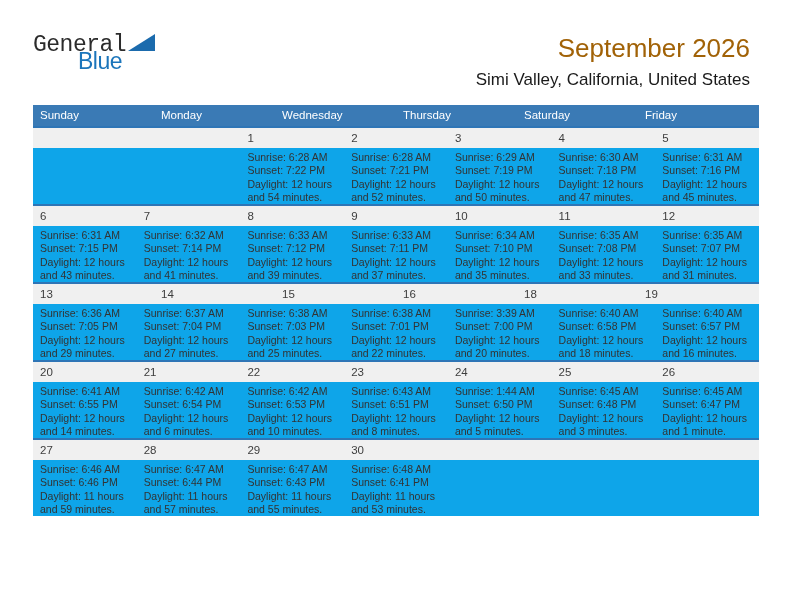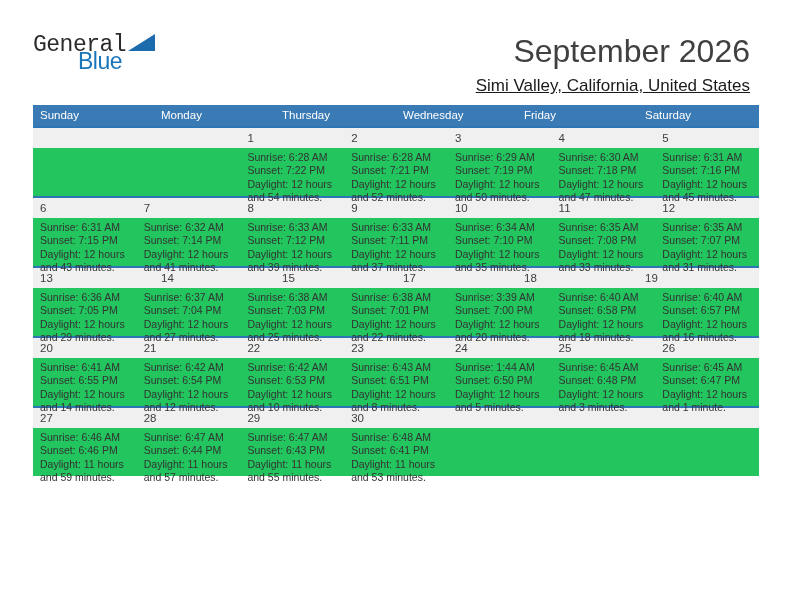--- a/index.html
+++ b/index.html
@@ -15,31 +15,31 @@
   .page{width:792px;height:612px;padding:34px 33px 0 33px;background:#fff;}
 
   
   .top{display:flex;justify-content:space-between;align-items:flex-start;height:64px;}
   .logo{line-height:1;}
   .logo-line1{display:flex;align-items:flex-end;font-family:Liberation Mono, monospace;}
   .logo-general{font-size:23px;font-weight:500;color:#2b2b2b;letter-spacing:-0.5px;}
   .logo-tri{display:inline-block;margin-left:2px;margin-bottom:2px;}
   .logo-blue-txt{font-size:23px;font-weight:500;color:var(--logo-blue);letter-spacing:-0.5px;margin-left:45px;margin-top:-7px;}
   .titles{text-align:right;padding-right:9px;}
-  .title{font-size:32px;color:#404040;font-weight:400;line-height:1.1;}
-  .subtitle{font-size:17px;color:#1a1a1a;font-weight:400;margin-top:7px;text-decoration:underline;}
+  .title{font-size:26px;color:#a16207;font-weight:400;line-height:1.1;}
+  .subtitle{font-size:17px;color:#1a1a1a;font-weight:400;margin-top:7px;}
 
   
   .calendar{margin-top:7px;width:726px;}
   .weekday-row{display:flex;background:var(--header-bg);height:21px;}
   .weekday{flex:1 1 0;color:#ffffff;font-size:11.5px;line-height:21px;padding-left:7px;font-weight:400;}
   .week{border-top:2px solid var(--row-divider);}
   .numbers{display:flex;background:var(--strip-bg);height:20px;}
   .num{flex:1 1 0;font-size:11.5px;line-height:20px;padding-left:7px;color:#3d3d3d;}
-  .bodies{display:flex;height:48px;background:#22c55e;}
+  .bodies{display:flex;height:56px;background:#0ea5e9;}
   .cellbody{flex:1 1 0;padding:3px 4px 0 7px;}
   .line{font-size:10.5px;line-height:13.4px;color:var(--text);white-space:nowrap;}
 </style>
 </head>
 <body>
 
 <div class="page">
   <div class="top">
     <div class="logo">
       <div class="logo-line1">
@@ -55,24 +55,24 @@
     <div class="titles">
       <div class="title">September 2026</div>
       <div class="subtitle">Simi Valley, California, United States</div>
     </div>
   </div>
 
   <div class="calendar">
     <div class="weekday-row" id="weekday-row">
         <div class="weekday">Sunday</div>
         <div class="weekday">Monday</div>
+        <div class="weekday">Wednesday</div>
         <div class="weekday">Thursday</div>
-        <div class="weekday">Wednesday</div>
+        <div class="weekday">Saturday</div>
         <div class="weekday">Friday</div>
-        <div class="weekday">Saturday</div>
       </div>
     <div id="weeks">
         <div class="week">
           <div class="numbers">
             <div class="num"></div>
             <div class="num"></div>
             <div class="num">1</div>
             <div class="num">2</div>
             <div class="num">3</div>
             <div class="num">4</div>
@@ -166,21 +166,21 @@
               <div class="line">Daylight: 12 hours</div>
               <div class="line">and 31 minutes.</div>
             </div>
           </div>
         </div>
         <div class="week">
           <div class="numbers">
             <div class="num">13</div>
             <div class="num">14</div>
             <div class="num">15</div>
-            <div class="num">17</div>
+            <div class="num">16</div>
             <div class="num">18</div>
             <div class="num">19</div>
           </div>
           <div class="bodies">
             <div class="cellbody">
               <div class="line">Sunrise: 6:36 AM</div>
               <div class="line">Sunset: 7:05 PM</div>
               <div class="line">Daylight: 12 hours</div>
               <div class="line">and 29 minutes.</div>
             </div>
@@ -236,21 +236,21 @@
             <div class="cellbody">
               <div class="line">Sunrise: 6:41 AM</div>
               <div class="line">Sunset: 6:55 PM</div>
               <div class="line">Daylight: 12 hours</div>
               <div class="line">and 14 minutes.</div>
             </div>
             <div class="cellbody">
               <div class="line">Sunrise: 6:42 AM</div>
               <div class="line">Sunset: 6:54 PM</div>
               <div class="line">Daylight: 12 hours</div>
-              <div class="line">and 12 minutes.</div>
+              <div class="line">and 6 minutes.</div>
             </div>
             <div class="cellbody">
               <div class="line">Sunrise: 6:42 AM</div>
               <div class="line">Sunset: 6:53 PM</div>
               <div class="line">Daylight: 12 hours</div>
               <div class="line">and 10 minutes.</div>
             </div>
             <div class="cellbody">
               <div class="line">Sunrise: 6:43 AM</div>
               <div class="line">Sunset: 6:51 PM</div>

